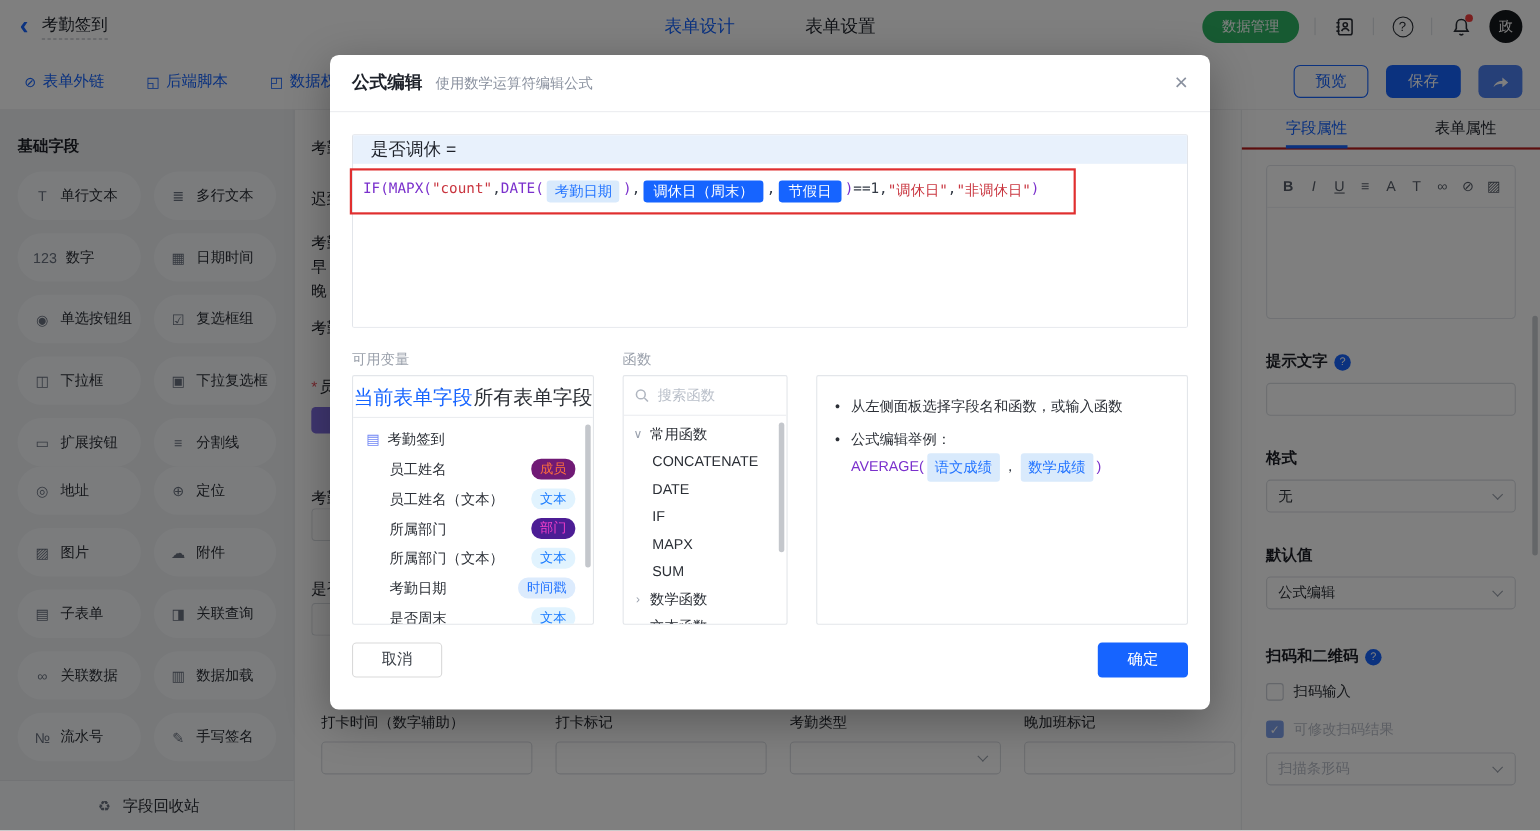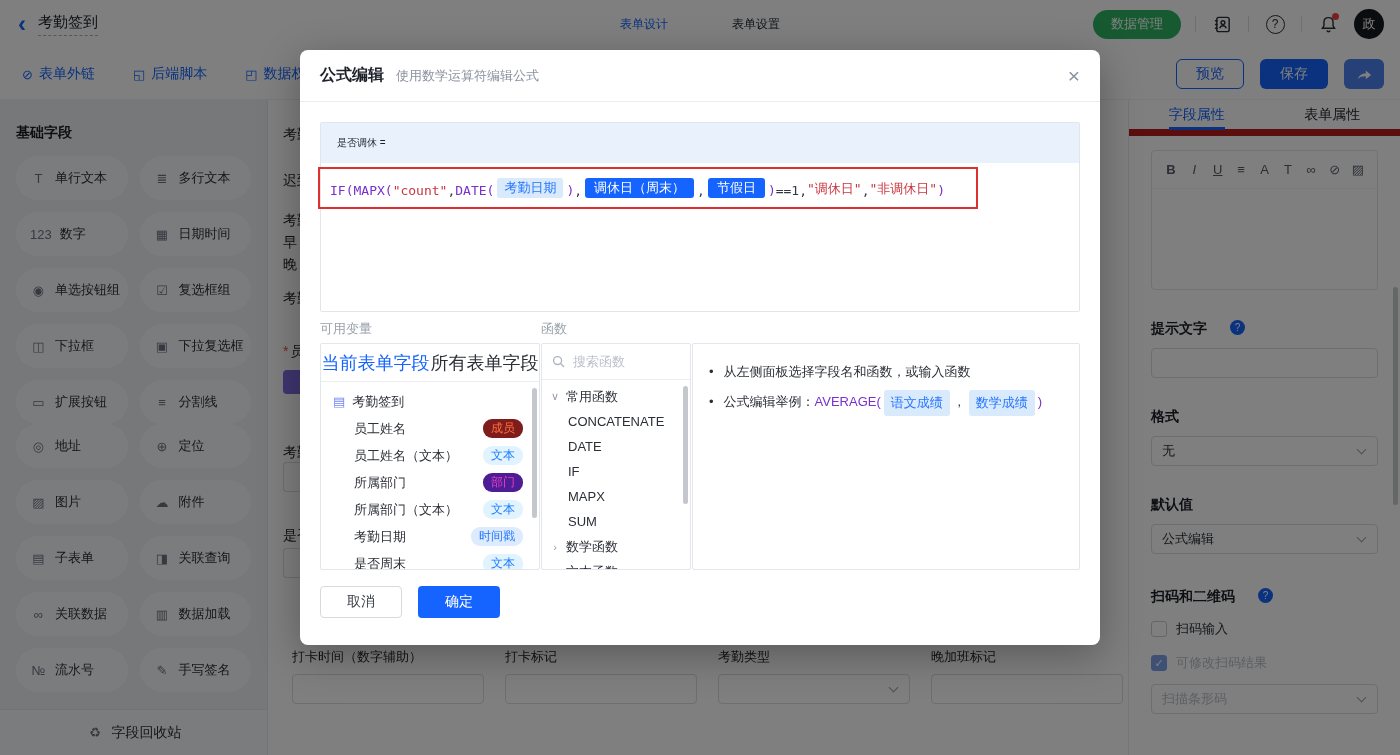--- a/index.html
+++ b/index.html
@@ -6,21 +6,21 @@
   html,body{width:1400px;height:755px;overflow:hidden;background:#fff;
     font-family:"Liberation Sans",sans-serif;position:relative;color:#1c1f26}
   button{font-family:"Liberation Sans",sans-serif;cursor:pointer}
 
   
   .topbar{position:absolute;left:0;top:0;width:1400px;height:48px;background:#fff;
     display:flex;align-items:center;z-index:1}
   .back{color:#1664ff;font-size:24px;line-height:24px;margin-left:18px;font-weight:bold}
   .fm-title{margin-left:12px;font-size:15px;color:#21252c;padding-bottom:3px;
     border-bottom:1px dashed #a9aeb8}
-  .topbar-tabs{position:absolute;left:50%;transform:translateX(-50%);display:flex;gap:64px;font-size:12px}
+  .topbar-tabs{position:absolute;left:50%;transform:translateX(-50%);display:flex;gap:64px;font-size:16px}
   .t-tab{color:#23272f}
   .t-tab.active{color:#1664ff}
   .topbar-right{position:absolute;right:16px;top:0;height:48px;display:flex;align-items:center;gap:14px}
   .green-pill{background:#2eb564;color:#fff;height:29px;padding:0 18px;border-radius:15px;
     font-size:13px;display:flex;align-items:center;border:none}
   .vsep{width:1px;height:16px;background:#dcdfe4}
   .hicon{width:24px;height:24px;display:flex;align-items:center;justify-content:center;color:#2b2f36}
   .help-circle{width:19px;height:19px;border:1.6px solid #2b2f36;border-radius:50%;
     font-size:12px;display:flex;align-items:center;justify-content:center;color:#2b2f36}
   .bell-wrap{position:relative}
@@ -65,31 +65,31 @@
   .bottom-fields{position:absolute;left:24px;top:548px;display:flex;gap:21px}
   .bf{width:192px}
   .bf-label{font-size:13px;color:#1c1f26;margin-bottom:8px;white-space:nowrap}
   .bf-box{height:30px;border:1px solid #d9dce1;border-radius:4px;position:relative;background:#fff}
   .chev{position:absolute;right:12px;top:9px;width:7px;height:7px;border-right:1.5px solid #9aa0ab;
     border-bottom:1.5px solid #9aa0ab;transform:rotate(45deg)}
 
   
   .rpanel{position:absolute;left:1128px;top:100px;width:272px;height:655px;background:#fff;
     border-left:1px solid #ebedf0;padding:0 22px;z-index:1}
-  .rp-tabs{display:flex;height:36px;border-bottom:7px solid #b91c1c;margin:0 -22px}
+  .rp-tabs{display:flex;height:36px;border-bottom:2px solid #b91c1c;margin:0 -22px}
   .rp-tab{position:relative;font-size:14px;color:#23272f;flex:1;display:flex;align-items:center;justify-content:center}
   .rp-tab.active{color:#1664ff}
   .rp-tab.active::after{content:"";position:absolute;bottom:-1px;left:50%;transform:translateX(-50%);
     width:56px;height:3px;background:#1664ff}
   .rt-box{margin-top:14px;border:1px solid #e0e3e8;border-radius:4px;height:140px;background:#fff}
   .rt-toolbar{height:38px;border-bottom:1px solid #eef0f3;display:flex;align-items:center;
     padding:0 11px;justify-content:space-between;color:#565d68;font-size:13px}
   .rt-ic{width:16px;text-align:center}
   .rt-ic.u{text-decoration:underline}
-  .rp-label{margin-top:30px;font-size:14px;font-weight:bold;color:#1c1f26;display:flex;gap:23px}
+  .rp-label{margin-top:30px;font-size:14px;font-weight:bold;color:#1c1f26;display:flex;align-items:center;gap:6px}
   .q-ic{width:15px;height:15px;border-radius:50%;background:#1664ff;color:#fff;font-size:10px;
     display:inline-flex;align-items:center;justify-content:center;font-weight:normal}
   .rp-input{margin-top:10px;height:30px;border:1px solid #d9dce1;border-radius:4px;width:100%;background:#fff}
   .rp-select{margin-top:10px;height:30px;border:1px solid #d9dce1;border-radius:4px;display:flex;
     align-items:center;padding:0 10px;font-size:13px;color:#2b2f36;position:relative;background:#fff}
   .rp-select.disabled{color:#b9bec8}
   .fx-btn{margin-top:16px;height:30px;width:100%;border:1px solid #d9dce1;border-radius:4px;background:#fff;
     display:flex;align-items:center;justify-content:center;gap:6px;font-size:13px;color:#3b4048}
   .fx-glyph{font-style:italic;color:#565d68}
   .cb-row{margin-top:14px;display:flex;align-items:center;gap:9px;font-size:13px;color:#2b2f36}
@@ -102,61 +102,61 @@
 
   
   .overlay{position:absolute;left:0;top:0;width:1400px;height:755px;background:rgba(0,0,0,.5);z-index:10}
   .modal{position:absolute;left:300px;top:50px;width:800px;height:595px;background:#fff;border-radius:8px;
     z-index:20;box-shadow:0 10px 40px rgba(0,0,0,.3)}
   .m-header{height:52px;display:flex;align-items:center;padding:0 20px;border-bottom:1px solid #ebedf0}
   .m-title{font-size:16px;color:#1d2129;font-weight:bold}
   .m-sub{margin-left:12px;font-size:13px;color:#8a919f}
   .m-close{margin-left:auto;font-size:21px;color:#8a919f;background:none;border:none;line-height:21px}
   .f-box{margin:20px 20px 0;border:1px solid #e2e5ea;border-radius:2px}
-  .f-lhs{height:40px;background:#e8f1fc;display:flex;align-items:center;padding:0 16px;
-    font-size:10px;color:#1d2129}
+  .f-lhs{height:26px;background:#e8f1fc;display:flex;align-items:center;padding:0 16px;
+    font-size:16px;color:#1d2129}
   .f-body{height:148px;position:relative;background:#fff}
   .f-red{position:absolute;left:-3px;top:4px;width:660px;height:42px;border:2px solid #e02f2f;
     display:flex;align-items:center;padding:0 10px}
   .f-line{font-family:"DejaVu Sans Mono",monospace;font-size:13px;white-space:nowrap;
-    display:flex;align-items:flex-end}
+    display:flex;align-items:flex-start}
   .seg-fn{color:#7a30cc}
   .seg-op{color:#333a45}
   .seg-str{color:#c9353f}
   .chip{background:#d9eafc;color:#2575ff;border-radius:3px;padding:1px 7px;margin:0 3px;
     font-size:13px;font-family:"Liberation Sans",sans-serif}
   .chip.sel{background:#1664ff;color:#fff;padding:1px 9px}
-  .m-cols{display:flex;gap:1px;margin:8px 20px 0}
+  .m-cols{display:flex;gap:26px;margin:20px 20px 0}
   .m-col-label{font-size:13px;color:#9aa0ab;margin-bottom:8px;height:15px}
   .box{border:1px solid #e3e6ea;border-radius:2px;height:227px;position:relative;overflow:hidden;background:#fff}
   .col-vars{width:220px}.col-fns{width:150px}.col-help{flex:1}
   .v-tabs{height:38px;display:flex;border-bottom:1px solid #ebedf0}
   .v-tab{flex:1;display:flex;align-items:center;justify-content:center;font-size:18px;color:#2b2f36}
   .v-tab.active{color:#1664ff}
   .v-list{padding:6px 0}
   .v-root{height:27px;display:flex;align-items:center;padding:0 12px;gap:7px;font-size:13px;color:#2b2f36}
   .doc-ic{color:#7086f5;font-size:13px}
   .v-row{height:27px;display:flex;align-items:center;padding:0 16px 0 33px;font-size:13px;color:#2b2f36}
   .badge{margin-left:auto;font-size:12px;padding:1px 8px;border-radius:9px;white-space:nowrap}
-  .badge.orange{color:#ff6e3c;background:#7f1d1d}
+  .badge.orange{color:#ff6e3c;background:#701a75}
   .badge.blue{color:#1c7dff;background:#e1f3fe}
   .badge.magenta{color:#ef3ec8;background:#4c1d95}
   .badge.blue2{color:#2575ff;background:#dcebfd}
   .thumb{position:absolute;right:2px;width:5px;background:#c4c7cc;border-radius:3px}
   .fn-search{height:36px;display:flex;align-items:center;gap:8px;padding:0 10px;
     border-bottom:1px solid #ebedf0;color:#b9bfc9;font-size:13px}
   .fn-list{padding:4px 0}
   .fn-group{height:25px;display:flex;align-items:center;gap:6px;padding:0 8px;font-size:13px;color:#2b2f36}
   .chev-g{color:#99a0ad;font-size:11px;width:10px;text-align:center}
   .fn-item{height:25px;display:flex;align-items:center;padding-left:26px;font-size:13px;color:#2b2f36}
   .help-box{padding:10px 16px}
   .tip{display:flex;gap:10px;font-size:13px;color:#2b2f36;line-height:24px;margin-top:6px;align-items:baseline}
   .tip .bullet{font-size:13px}
   .tip .ex{display:flex;flex-wrap:wrap}
-  .m-footer{display:flex;justify-content:flex-start;gap:16px;margin:16px 20px 0}
+  .m-footer{display:flex;justify-content:space-between;gap:16px;margin:16px 20px 0}
   .btn-cancel{width:82px;height:32px;border:1px solid #d9d9d9;border-radius:4px;background:#fff;
     color:#3b4048;font-size:14px}
   .btn-ok{width:82px;height:32px;border:none;border-radius:4px;background:#1664ff;color:#fff;font-size:14px}
 </style>
 </head>
 <body>
 
 <div class="topbar">
   <span class="back">‹</span>
   <span class="fm-title">考勤签到</span>

